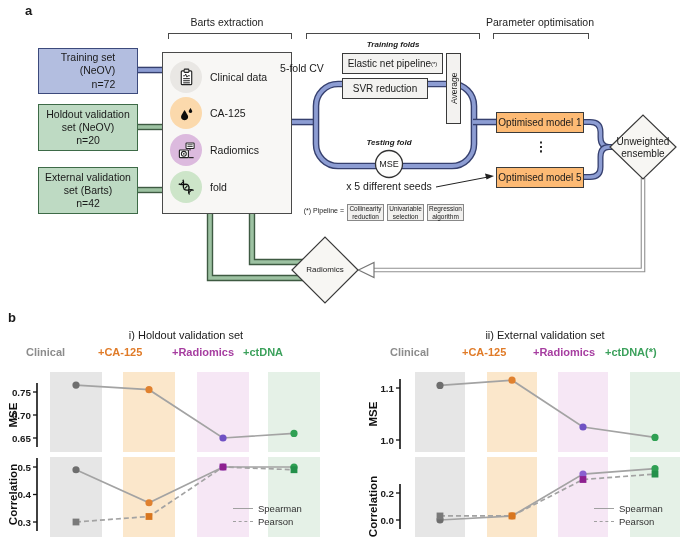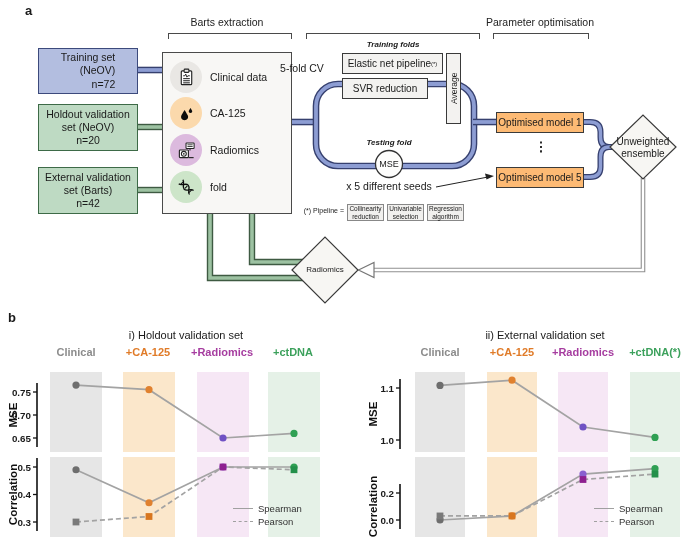--- a/index.html
+++ b/index.html
@@ -22,21 +22,21 @@
            writing-mode:vertical-rl;transform:rotate(180deg);}
   .small-label{font-size:8px;font-weight:600;text-align:center;font-style:italic;}
   .plain-label{font-size:10.5px;text-align:center;}
   .circle-label{font-size:9px;text-align:center;}
   .opt-box{background:#fdba74;border:1.2px solid #3a3a3a;font-size:10px;}
   .dots{font-size:13px;font-weight:bold;text-align:center;}
   .diamond-label{font-size:10px;line-height:1.2;text-align:center;white-space:pre-line;}
   .footnote{font-size:7px;color:#222;}
   .fn-box{background:#f1f0ee;border:1px solid #888;font-size:6.5px;line-height:1.12;}
   .chart-title{font-size:11px;text-align:center;color:#1a1a1a;}
-  .col-header{font-size:11px;font-weight:bold;text-align:center;}
+  .col-header{font-size:11px;font-weight:bold;}
   .legend{font-size:9.5px;color:#333;}
   .leg-row{display:flex;align-items:center;gap:5px;height:13px;}
   .leg-line{width:20px;height:0;border-top:1.7px solid #a0a0a0;display:inline-block;}
   .leg-line.dashed{border-top-style:dashed;}
   sup.fn{font-size:6px;vertical-align:super;line-height:0;}
 </style>
 </head>
 <body>
 
 <div class="canvas">

